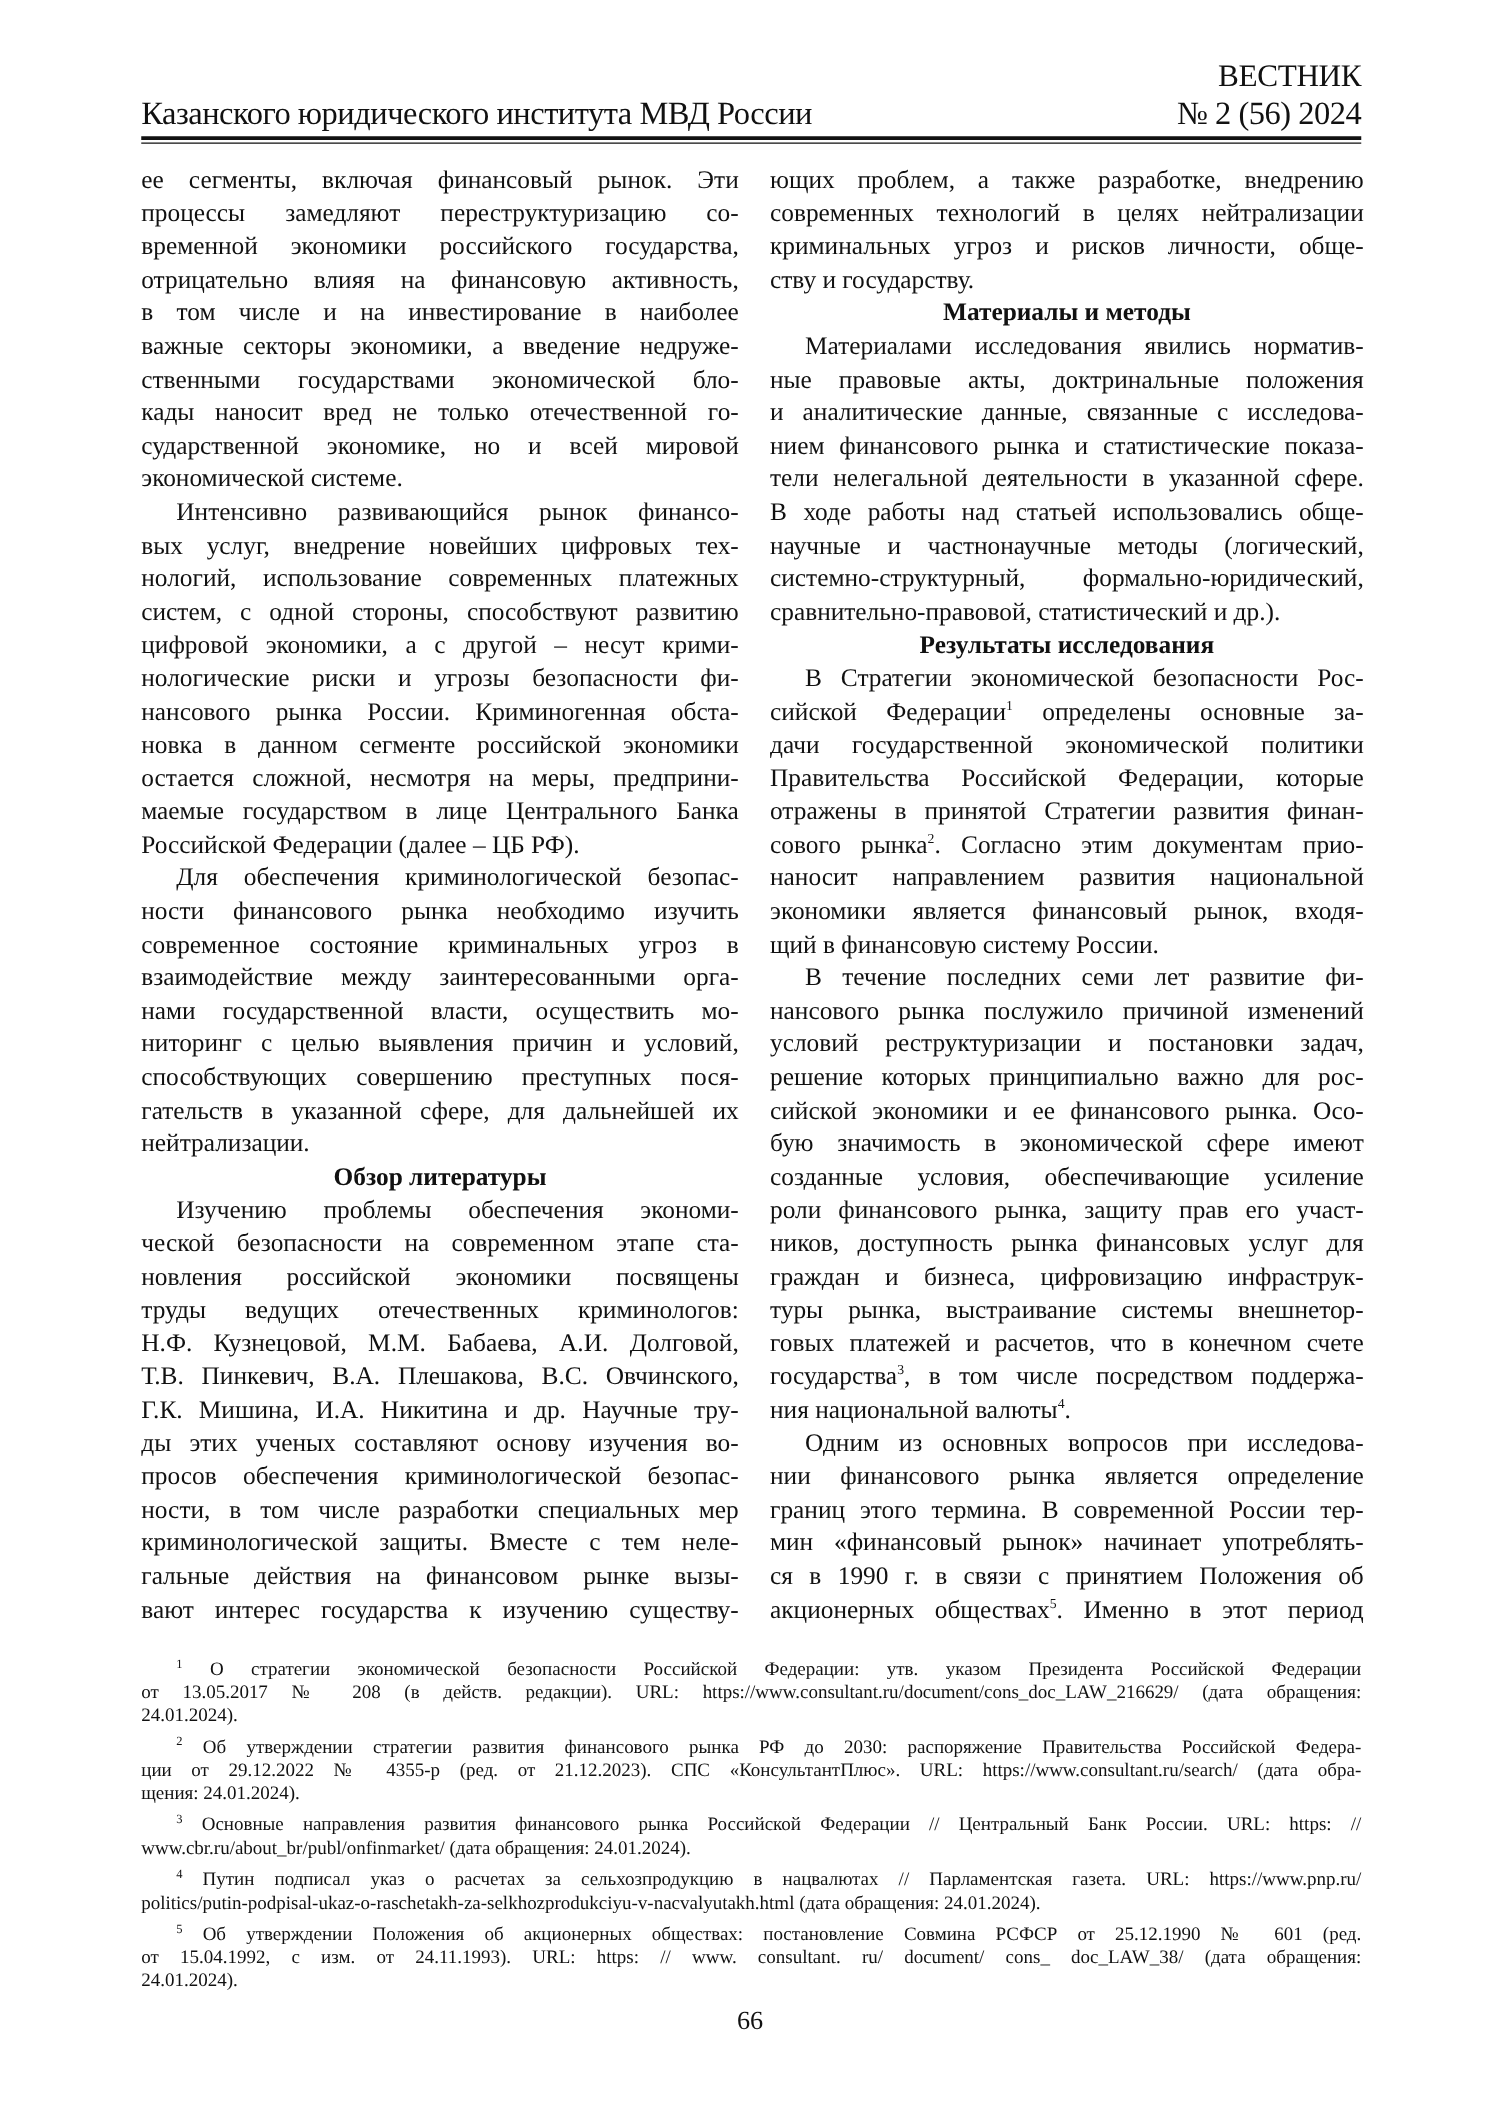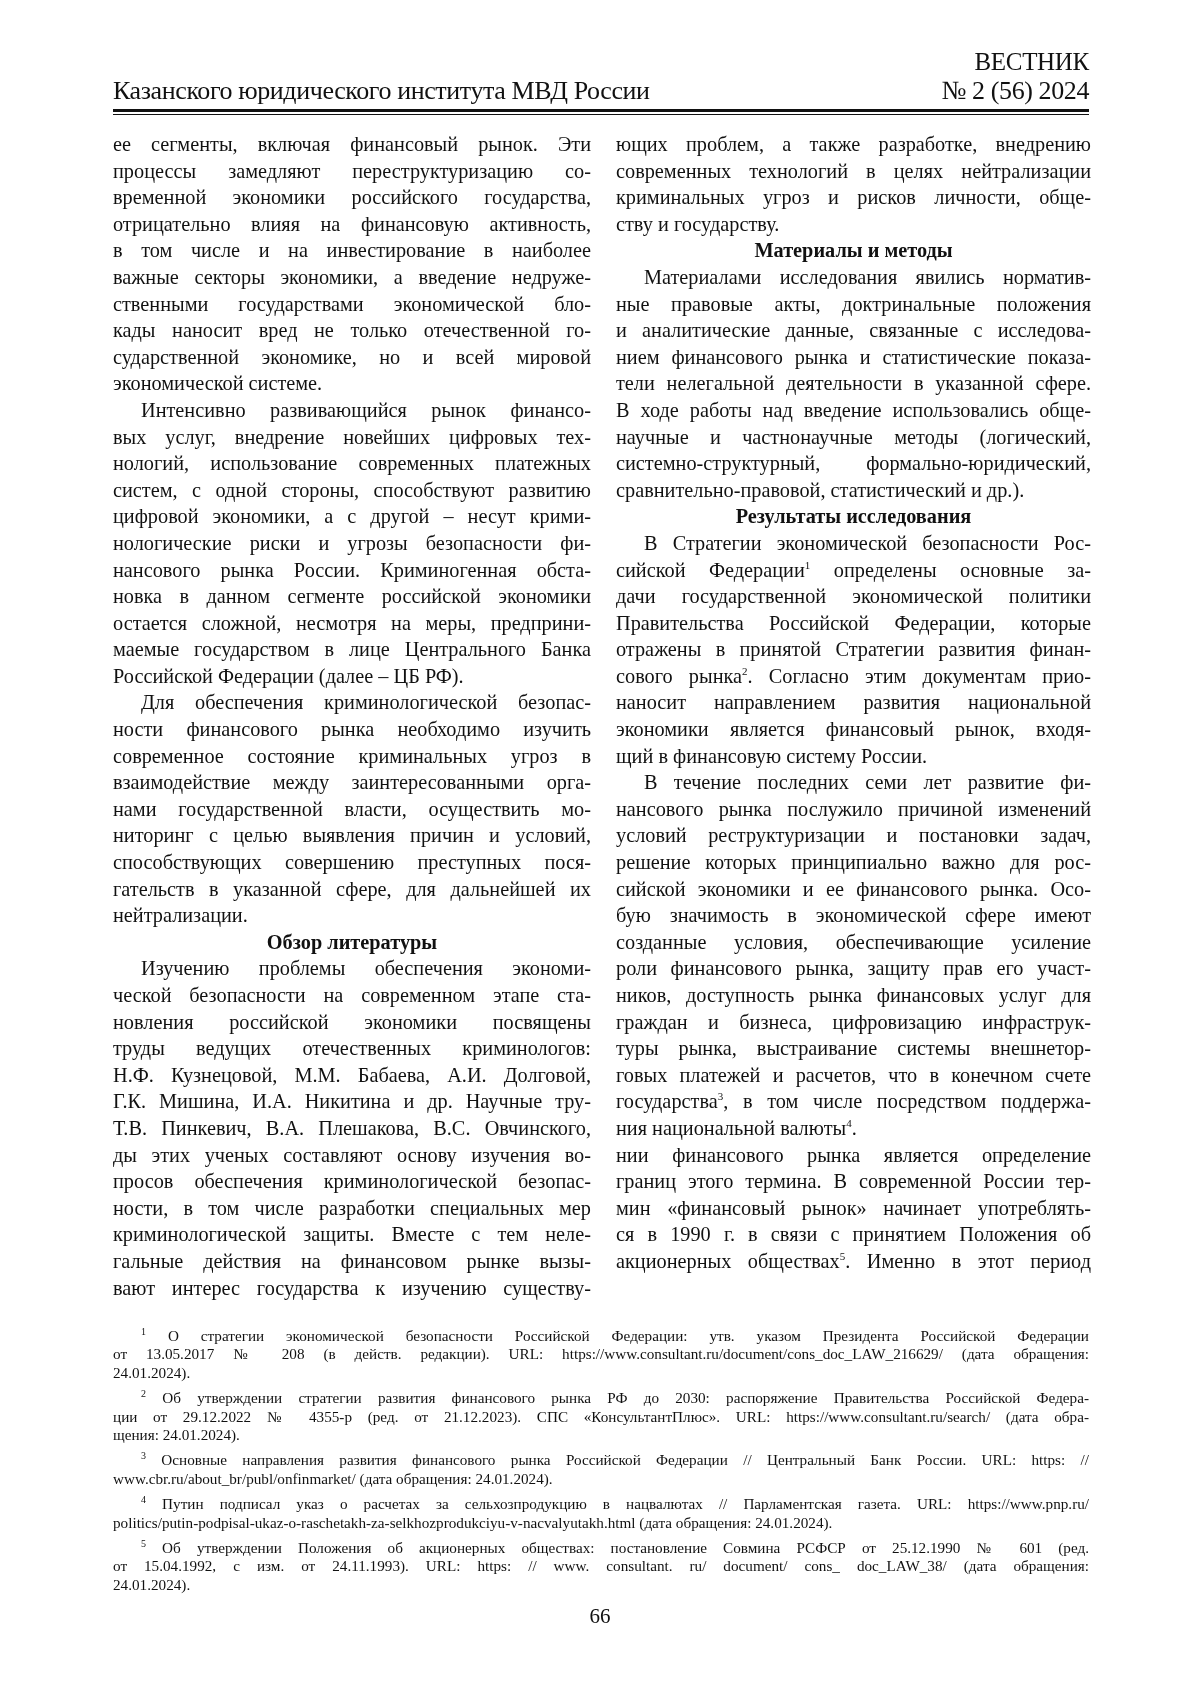--- a/index.html
+++ b/index.html
@@ -97,42 +97,42 @@
   <span class="ln">ниторинг с целью выявления причин и условий,</span>
   <span class="ln">способствующих совершению преступных пося-</span>
   <span class="ln">гательств в указанной сфере, для дальнейшей их</span>
   <span class="ln last">нейтрализации.</span>
   <span class="heading">Обзор литературы</span>
   <span class="ln indent">Изучению проблемы обеспечения экономи-</span>
   <span class="ln">ческой безопасности на современном этапе ста-</span>
   <span class="ln">новления российской экономики посвящены</span>
   <span class="ln">труды ведущих отечественных криминологов:</span>
   <span class="ln">Н.Ф. Кузнецовой, М.М. Бабаева, А.И. Долговой,</span>
+  <span class="ln">Т.В. Пинкевич, В.А. Плешакова, В.С. Овчинского,</span>
   <span class="ln">Г.К. Мишина, И.А. Никитина и др. Научные тру-</span>
-  <span class="ln">Т.В. Пинкевич, В.А. Плешакова, В.С. Овчинского,</span>
   <span class="ln">ды этих ученых составляют основу изучения во-</span>
   <span class="ln">просов обеспечения криминологической безопас-</span>
   <span class="ln">ности, в том числе разработки специальных мер</span>
   <span class="ln">криминологической защиты. Вместе с тем неле-</span>
   <span class="ln">гальные действия на финансовом рынке вызы-</span>
   <span class="ln">вают интерес государства к изучению существу-</span>
 </div>
 
 <div class="col right">
   <span class="ln">ющих проблем, а также разработке, внедрению</span>
   <span class="ln">современных технологий в целях нейтрализации</span>
   <span class="ln">криминальных угроз и рисков личности, обще-</span>
   <span class="ln last">ству и государству.</span>
   <span class="heading">Материалы и методы</span>
   <span class="ln indent">Материалами исследования явились норматив-</span>
   <span class="ln">ные правовые акты, доктринальные положения</span>
   <span class="ln">и аналитические данные, связанные с исследова-</span>
   <span class="ln">нием финансового рынка и статистические показа-</span>
   <span class="ln">тели нелегальной деятельности в указанной сфере.</span>
-  <span class="ln">В ходе работы над введение использовались обще-</span>
+  <span class="ln">В ходе работы над статьей использовались обще-</span>
   <span class="ln">научные и частнонаучные методы (логический,</span>
   <span class="ln">системно-структурный, формально-юридический,</span>
   <span class="ln last">сравнительно-правовой, статистический и др.).</span>
   <span class="heading">Результаты исследования</span>
   <span class="ln indent">В Стратегии экономической безопасности Рос-</span>
   <span class="ln"><span>сийской Федерации</span><sup>1</sup> <span>определены основные за-</span></span>
   <span class="ln">дачи государственной экономической политики</span>
   <span class="ln">Правительства Российской Федерации, которые</span>
   <span class="ln">отражены в принятой Стратегии развития финан-</span>
   <span class="ln"><span>сового рынка</span><sup>2</sup><span>. Согласно этим документам прио-</span></span>
@@ -146,20 +146,21 @@
   <span class="ln">сийской экономики и ее финансового рынка. Осо-</span>
   <span class="ln">бую значимость в экономической сфере имеют</span>
   <span class="ln">созданные условия, обеспечивающие усиление</span>
   <span class="ln">роли финансового рынка, защиту прав его участ-</span>
   <span class="ln">ников, доступность рынка финансовых услуг для</span>
   <span class="ln">граждан и бизнеса, цифровизацию инфраструк-</span>
   <span class="ln">туры рынка, выстраивание системы внешнетор-</span>
   <span class="ln">говых платежей и расчетов, что в конечном счете</span>
   <span class="ln"><span>государства</span><sup>3</sup><span>, в том числе посредством поддержа-</span></span>
   <span class="ln last"><span>ния национальной валюты</span><sup>4</sup><span>.</span></span>
+  <span class="ln indent">Одним из основных вопросов при исследова-</span>
   <span class="ln">нии финансового рынка является определение</span>
   <span class="ln">границ этого термина. В современной России тер-</span>
   <span class="ln">мин «финансовый рынок» начинает употреблять-</span>
   <span class="ln">ся в 1990 г. в связи с принятием Положения об</span>
   <span class="ln"><span>акционерных обществах</span><sup>5</sup><span>. Именно в этот период</span></span>
 </div>
 
 <div class="footnotes">
   <div class="fn">
     <span class="fl first"><sup>1</sup> <span>О стратегии экономической безопасности Российской Федерации: утв. указом Президента Российской Федерации</span></span>

